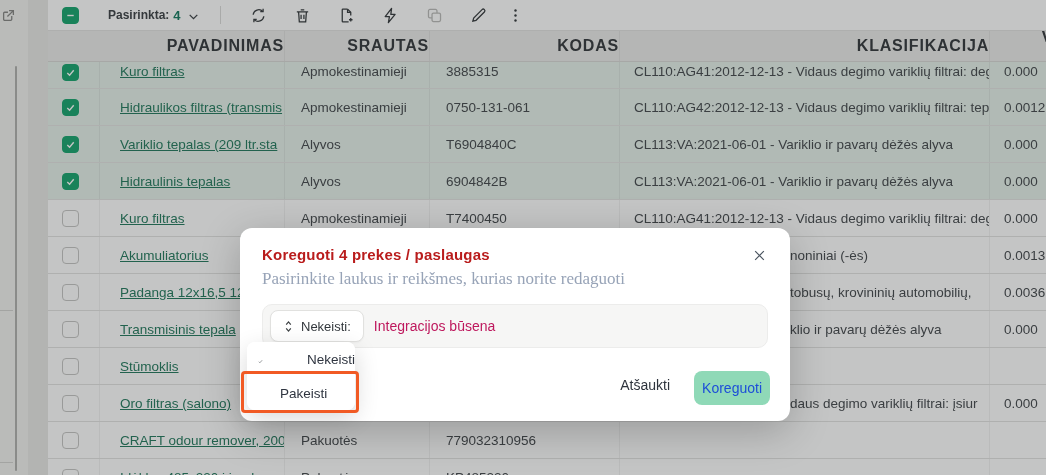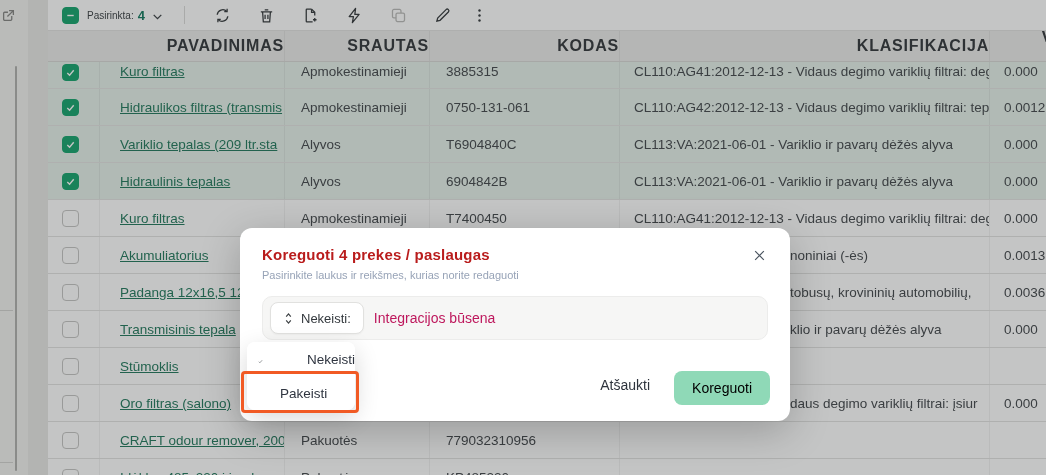--- a/index.html
+++ b/index.html
@@ -15,21 +15,21 @@
 
   
   .content { position:absolute; left:48px; top:0; width:1070px; height:475px; background:#fff; z-index:2; }
 
   
   .toolbar { height:30px; display:flex; align-items:center; padding-left:14px; background:#fff; }
   .cb { width:17px; height:17px; border-radius:4px; border:1.5px solid #c7c7c5; background:#fff; display:flex; align-items:center; justify-content:center; flex:none; }
   .cb.on { background:#1fa873; border-color:#1fa873; }
   .cb svg { width:11px; height:11px; stroke:#fff; stroke-width:3; fill:none; display:none; }
   .cb.on svg { display:block; }
-  .sel-label { margin-left:8px; font-size:10px; color:#43484c; }
+  .sel-label { margin-left:29px; font-size:12px; color:#43484c;font-weight:bold; }
   .sel-count { color:#1e7f66; font-weight:bold; margin-left:4px; font-size:13px; }
   .sel-chevron { margin-left:6px; width:13px; height:13px; color:#43484c; }
   .tb-divider { width:1px; height:18px; background:#dcdcda; margin:0 16px 0 20px; }
   .tb-btn { width:44px; height:24px; display:flex; align-items:center; justify-content:center; color:#3c4043; cursor:pointer; }
   .tb-btn svg { width:17px; height:17px; }
   .tb-btn.disabled { color:#bdbdbb; }
   .tb-btn.kebab { width:30px; }
 
   
   .grid-row { display:grid; grid-template-columns:52px 185px 145px 190px 370px 128px; }
@@ -50,28 +50,28 @@
   .name a { color:#2b7e63; text-decoration:underline; cursor:pointer; }
 
   
   .overlay { position:absolute; inset:0; background:rgba(10,12,12,.24); z-index:10; }
 
   
   .modal { position:absolute; left:240px; top:228px; width:550px; height:193px; background:#fff; border-radius:12px; box-shadow:0 10px 40px rgba(0,0,0,.22); z-index:20; padding:18px 22px; }
   .modal-title { font-size:15px; font-weight:bold; color:#b91c1c; letter-spacing:.2px; }
   .modal-close { position:absolute; right:20px; top:16px; width:22px; height:22px; display:flex; align-items:center; justify-content:center; color:#4b5560; cursor:pointer; }
   .modal-close svg { width:13px; height:13px; }
-  .modal-sub { margin-top:6px; font-size:11px; color:#97a3b7; }
+  .modal-sub { margin-top:6px; font-size:17px; color:#97a3b7;font-family:Liberation Serif, serif; }
   .field-box { margin-top:15px; height:44px; background:#f6f6f5; border:1px solid #ececeb; border-radius:10px; display:flex; align-items:center; padding:0 10px 0 7px; }
   .chip { height:32px; background:#fff; border:1px solid #e1e1df; border-radius:8px; display:flex; align-items:center; gap:7px; padding:0 12px; font-size:13px; color:#33383d; cursor:pointer; box-shadow:0 1px 2px rgba(0,0,0,.04); }
   .chip svg { width:11px; height:13px; color:#3c4043; }
   .field-placeholder { margin-left:10px; font-size:14px; color:#be185d; }
   .modal-footer { position:absolute; right:20px; bottom:16px; display:flex; align-items:flex-start; gap:20px; }
   .btn-cancel { font-size:14px; color:#2e343d; cursor:pointer; padding:6px 4px; }
-  .btn-submit { background:#8fd9b7; color:#000000; font-size:14px; border:none; border-radius:8px; padding:9px 18px; cursor:pointer; font-family:inherit; }
+  .btn-submit { background:#8fd9b7; color:#1d4ed8; font-size:14px; border:none; border-radius:8px; padding:9px 8px; cursor:pointer; font-family:inherit; }
 
   
   .menu { position:absolute; left:247px; top:342px; width:108px; background:#fff; border-radius:8px; box-shadow:0 8px 24px rgba(0,0,0,.16); z-index:30; overflow:visible; }
   .menu-item { height:34px; display:flex; align-items:center; font-size:13.5px; color:#2f3540; cursor:pointer; background:#fff; }
   .menu-item .mi-check { width:14px; height:14px; margin:0 8px 0 11px; color:#33383d; visibility:hidden; }
   .menu-item.checked .mi-check { visibility:visible; }
   .menu-item:first-child { border-radius:8px 8px 0 0;gap:36px; }
   .menu-item:last-child { border-radius:0 0 8px 8px; }
 
   

